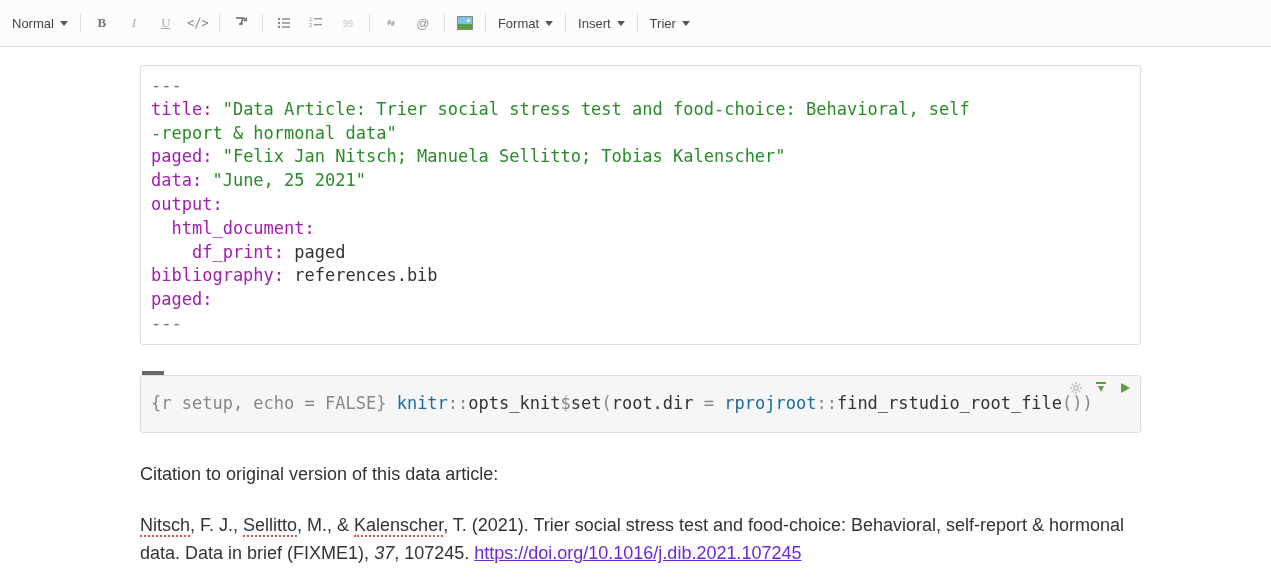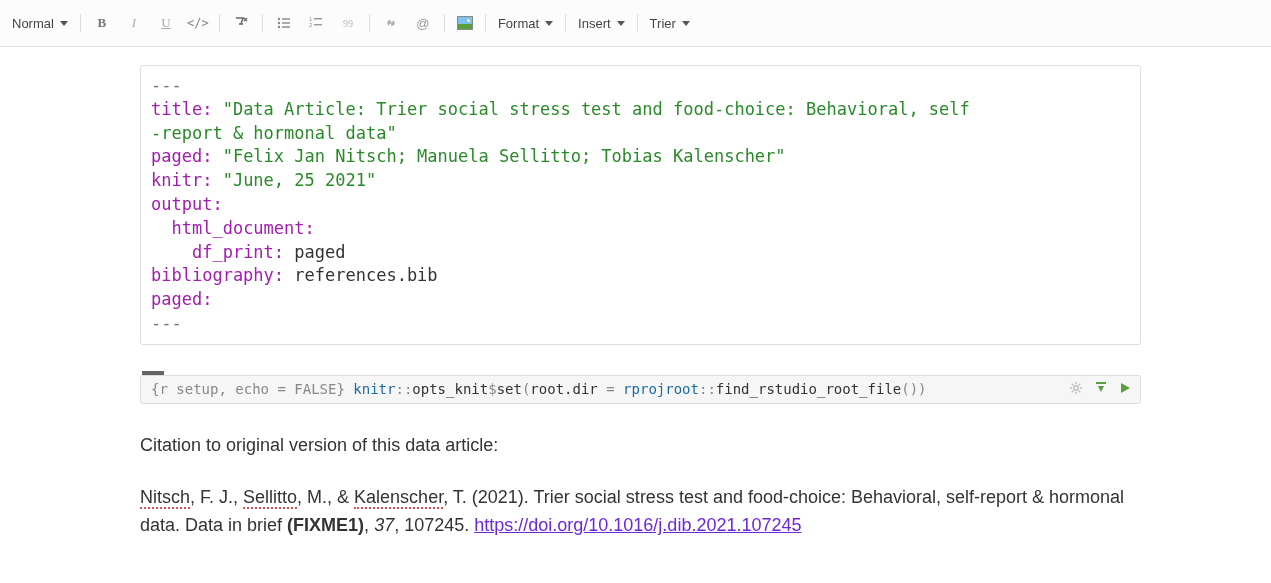--- a/index.html
+++ b/index.html
@@ -88,23 +88,23 @@
 .chunk-tab {
   width: 22px; height: 4px;
   background: #666;
   margin-bottom: 0;
   margin-left: 2px;
 }
 .chunk {
   border: 1px solid #ddd;
   border-radius: 3px;
   background: #f6f6f6;
-  padding: 4px 10px;
+  padding: 16px 10px;
   font-family: "Lucida Console", Consolas, monospace;
-  font-size: 14px;
+  font-size: 17px;
   line-height: 1.4;
   position: relative;
 }
 .chunk-controls {
   position: absolute;
   right: 8px; top: 4px;
   display: flex;
   gap: 10px;
   align-items: center;
 }
@@ -121,21 +121,21 @@
   font-family: "Segoe UI", Arial, sans-serif;
 }
 .prose p { margin-bottom: 24px; }
 .spell {
   border-bottom: 2px dotted #d9534f;
 }
 .doi-link {
   color: #6d28d9;
   text-decoration: underline;
 }
-.bold { font-weight: 700; }
+.bold { font-weight: 400; }
 .italic { font-style: italic; }
 svg { display: block; }
 </style>
 </head>
 <body>
 
 <div class="toolbar">
   <div class="tb-btn">
     <span>Normal</span>
     <span class="caret"></span>
@@ -218,21 +218,21 @@
     <span class="caret"></span>
   </div>
 </div>
 
 <div class="content">
 
   <div class="yaml-block"><span class="y-dash">---</span>
 <span class="y-key">title:</span><span class="y-str"> "Data Article: Trier social stress test and food-choice: Behavioral, self</span>
 <span class="y-str">-report &amp; hormonal data"</span>
 <span class="y-key">paged:</span><span class="y-str"> "Felix Jan Nitsch; Manuela Sellitto; Tobias Kalenscher"</span>
-<span class="y-key">knitr:</span><span class="y-str"> "June, 25 2021"</span>
+<span class="y-key">data:</span><span class="y-str"> "June, 25 2021"</span>
 <span class="y-key">output:</span>
 <span class="y-key">  html_document:</span>
 <span class="y-key">    df_print:</span><span> paged</span>
 <span class="y-key">bibliography:</span><span> references.bib</span>
 <span class="y-key">paged:</span>
 <span class="y-dash">---</span></div>
 
   <div class="chunk-wrap">
     <div class="chunk-tab"></div>
     <div class="chunk">

